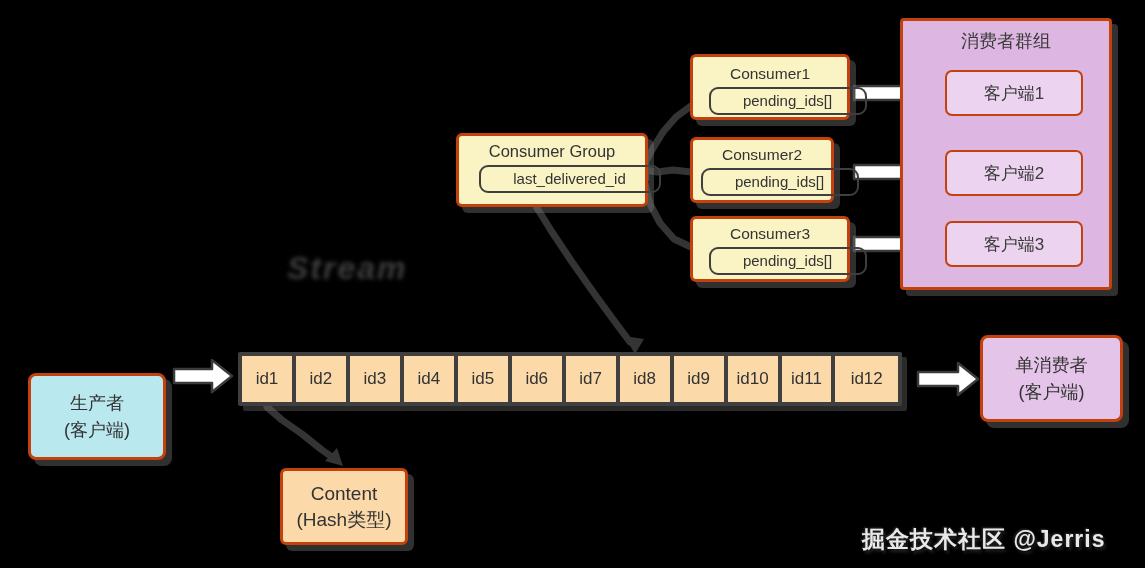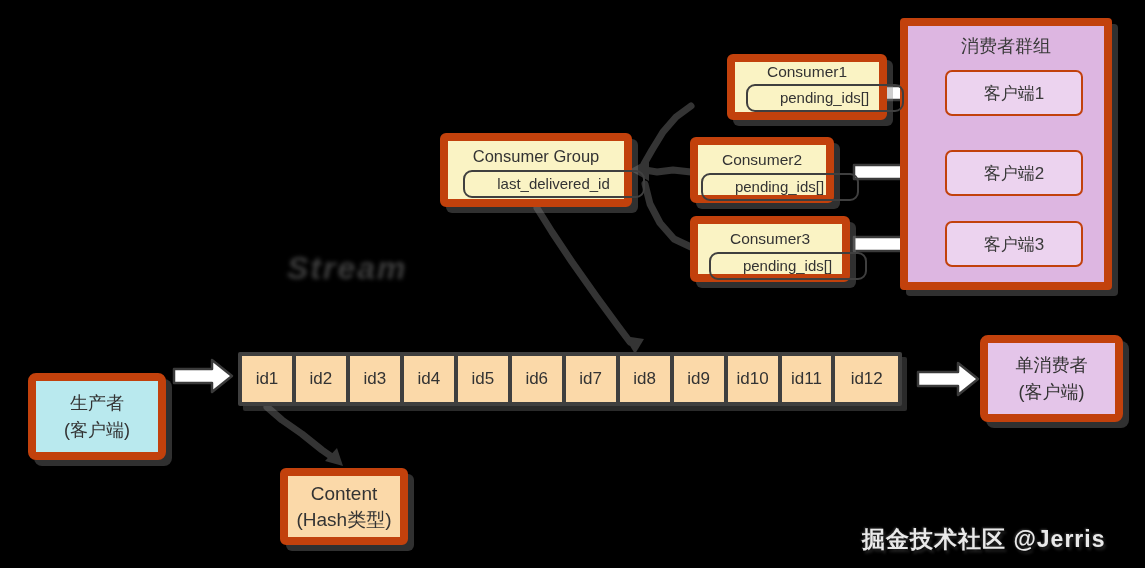--- a/index.html
+++ b/index.html
@@ -2,21 +2,21 @@
 <html><head>
 <meta charset="utf-8">
 <style>
   html,body{margin:0;padding:0;background:#000;}
   #canvas{
     position:relative;width:1145px;height:568px;background:#000;overflow:hidden;
     font-family:"Liberation Sans","DejaVu Sans",sans-serif;color:#2e2e2e;
   }
   .abs{position:absolute;box-sizing:border-box;}
   .box{
-    border:8px solid #c2410c;border-radius:6px;
+    border:3px solid #c2410c;border-radius:6px;
     box-shadow:6px 6px 0 rgba(125,125,125,0.38);
     display:flex;flex-direction:column;align-items:center;justify-content:center;
   }
   .yellow{background:#faf3c4;}
   .purple-panel{background:#ddb6e1;border-radius:4px;justify-content:flex-start;}
   .purple-box{background:#ecd3ef;border-width:2.5px;border-radius:7px;}
   .cyan{background:#b9e9ee;border-radius:8px;}
   .orange{background:#fbd9a9;}
   .consumer-title{font-size:15.5px;line-height:1;margin:7px 0 5px 0;color:#333;}
   .field-box{
@@ -81,34 +81,34 @@
   <div class="abs box purple-box" style="left:945px;top:70px;width:138px;height:46px;box-shadow:none;">
     <div class="client-label">客户端1</div>
   </div>
   <div class="abs box purple-box" style="left:945px;top:150px;width:138px;height:46px;box-shadow:none;">
     <div class="client-label">客户端2</div>
   </div>
   <div class="abs box purple-box" style="left:945px;top:221px;width:138px;height:46px;box-shadow:none;">
     <div class="client-label">客户端3</div>
   </div>
 
-  <div class="abs box yellow" style="left:727px;top:54px;width:160px;height:66px;justify-content:flex-end;">
+  <div class="abs box yellow" style="left:690px;top:54px;width:160px;height:66px;justify-content:center;">
     <div class="consumer-title">Consumer1</div>
     <div class="field-box" style="width:134px;">pending_ids[]</div>
   </div>
   <div class="abs box yellow" style="left:690px;top:137px;width:144px;height:66px;justify-content:flex-start;">
     <div class="consumer-title">Consumer2</div>
     <div class="field-box" style="width:134px;">pending_ids[]</div>
   </div>
   <div class="abs box yellow" style="left:690px;top:216px;width:160px;height:66px;justify-content:flex-start;">
     <div class="consumer-title">Consumer3</div>
     <div class="field-box" style="width:134px;">pending_ids[]</div>
   </div>
 
-  <div class="abs box yellow" style="left:440px;top:133px;width:192px;height:74px;justify-content:flex-start;">
+  <div class="abs box yellow" style="left:456px;top:133px;width:192px;height:74px;justify-content:flex-start;">
     <div class="consumer-title" style="font-size:16.5px;">Consumer Group</div>
     <div class="field-box" style="width:158px;">last_delivered_id</div>
   </div>
 
   <div class="abs" style="left:287px;top:250px;" id="stream-watermark">Stream</div>
 
   <div class="abs box cyan" style="left:28px;top:332px;width:138px;height:87px;margin-top:41px;">
     <div class="two-line">
       <div>生产者</div>
       <div>(客户端)</div>

